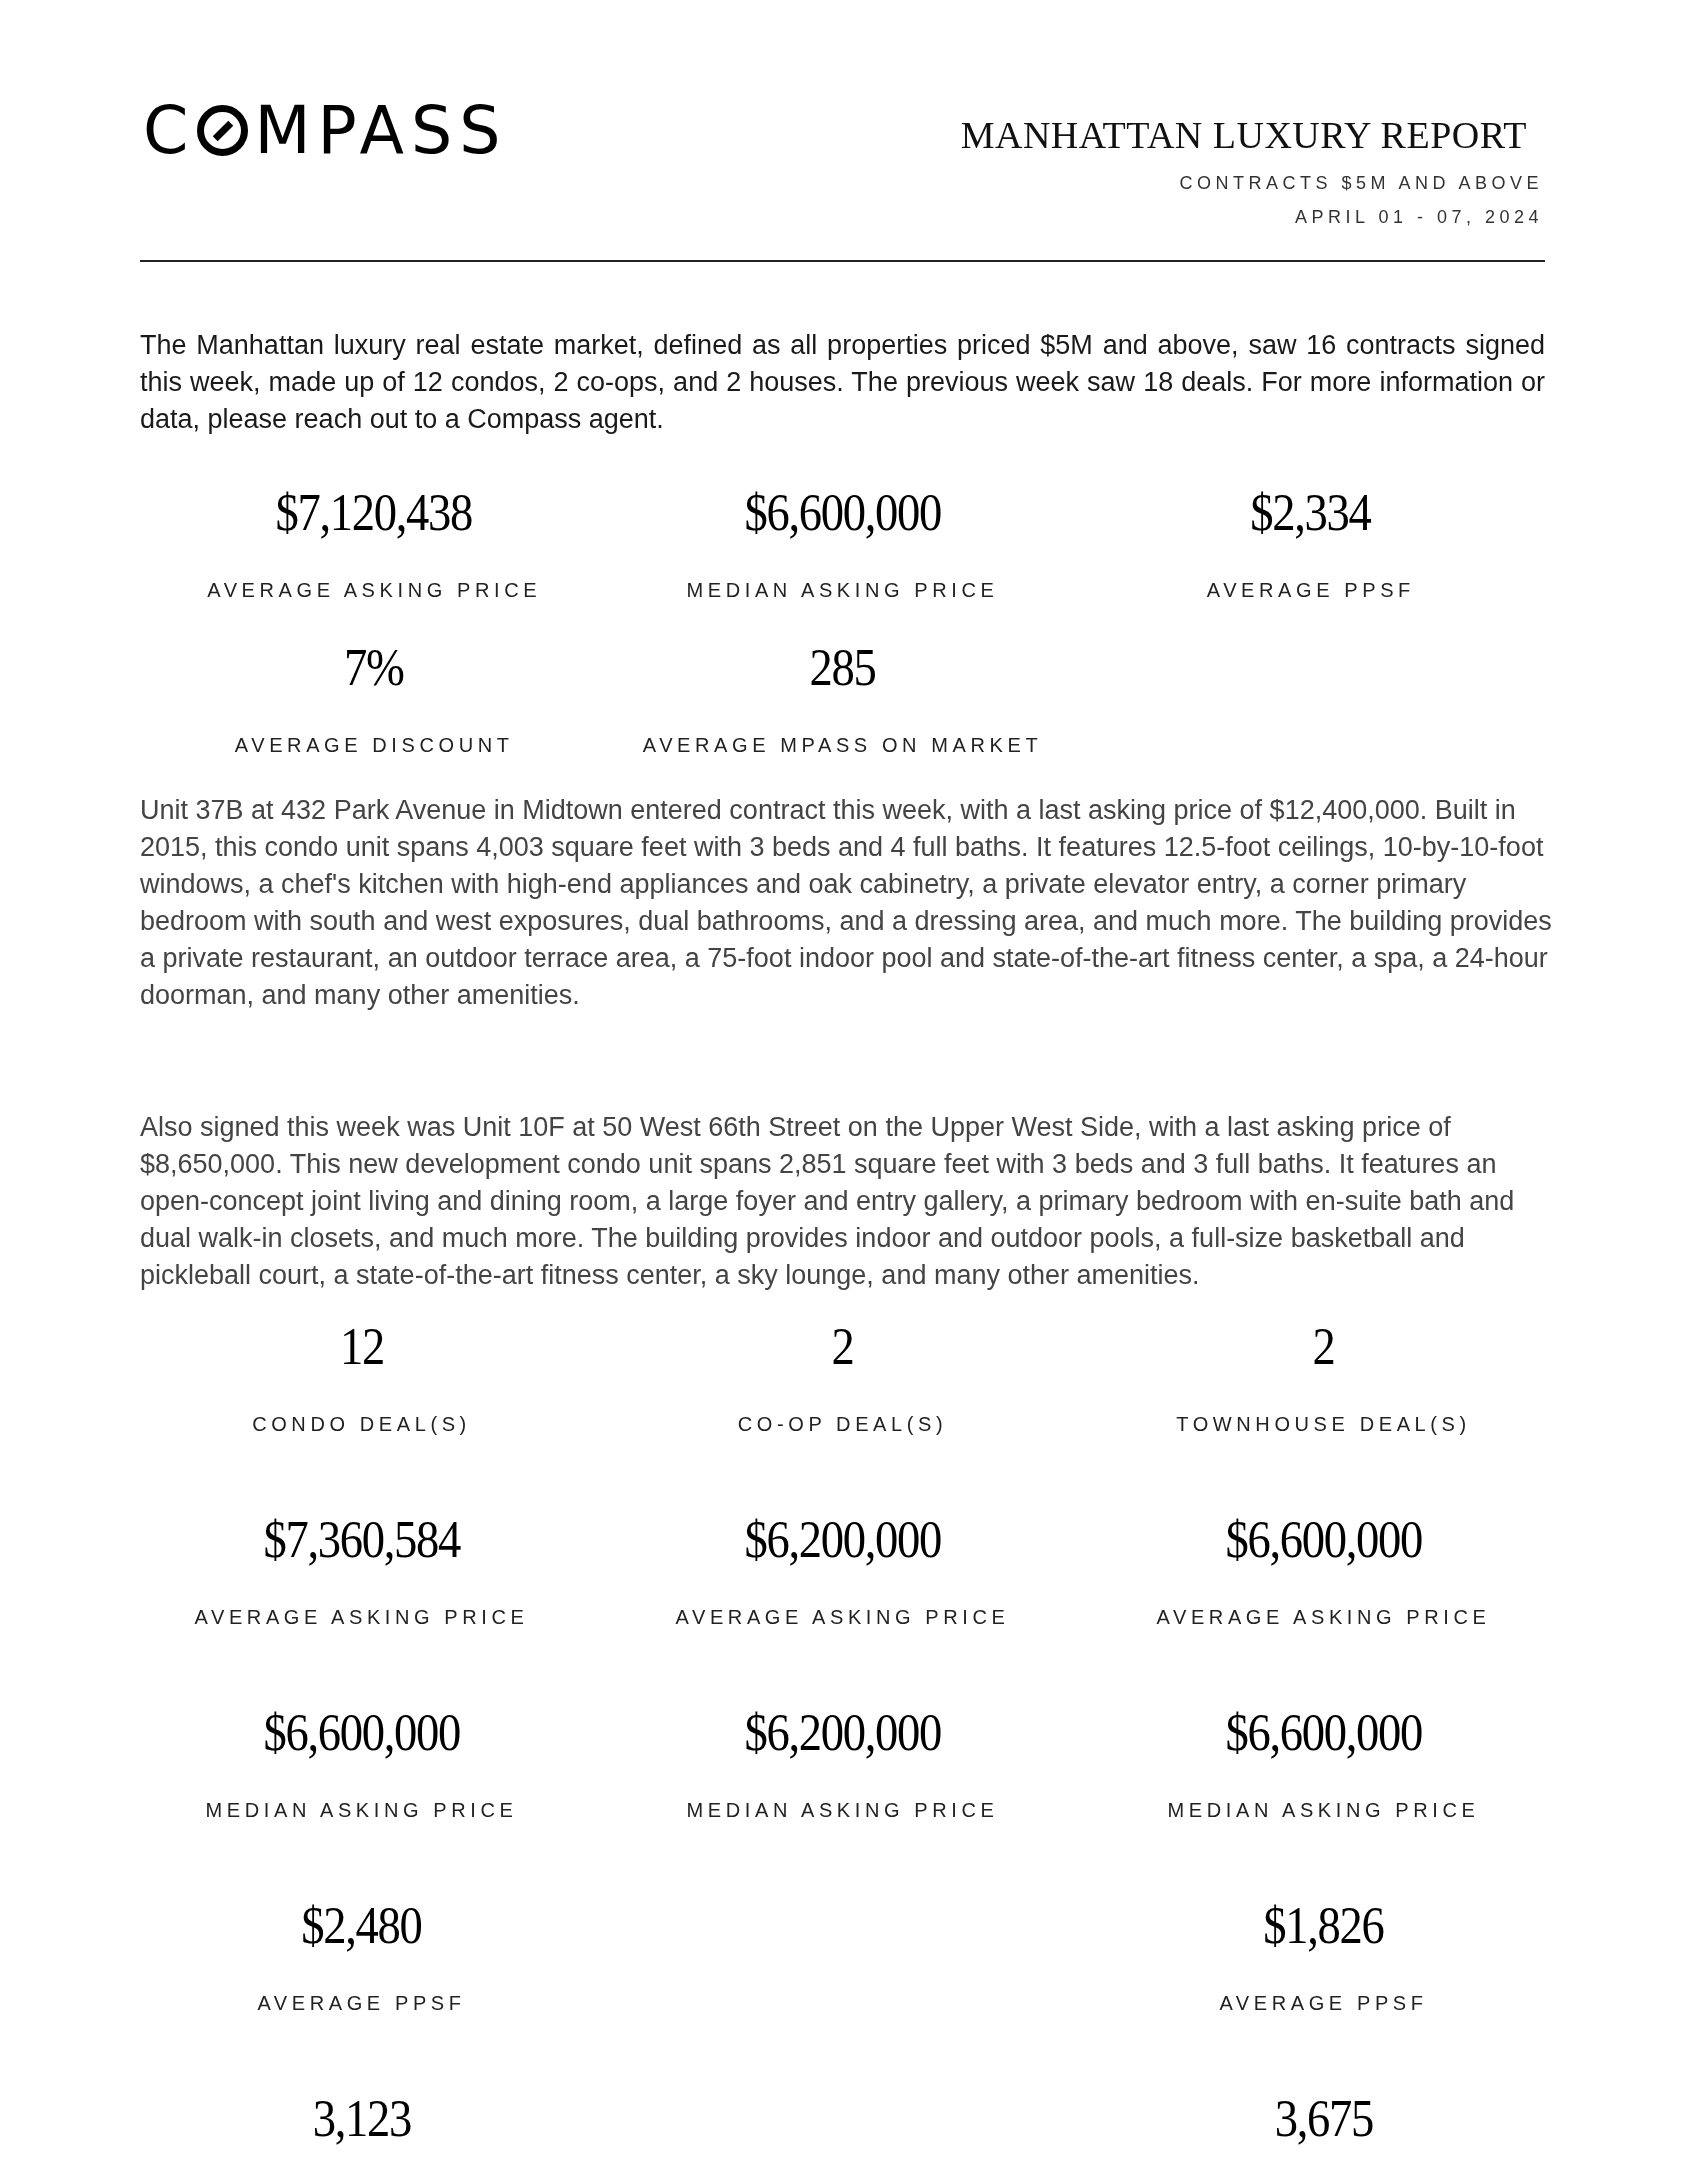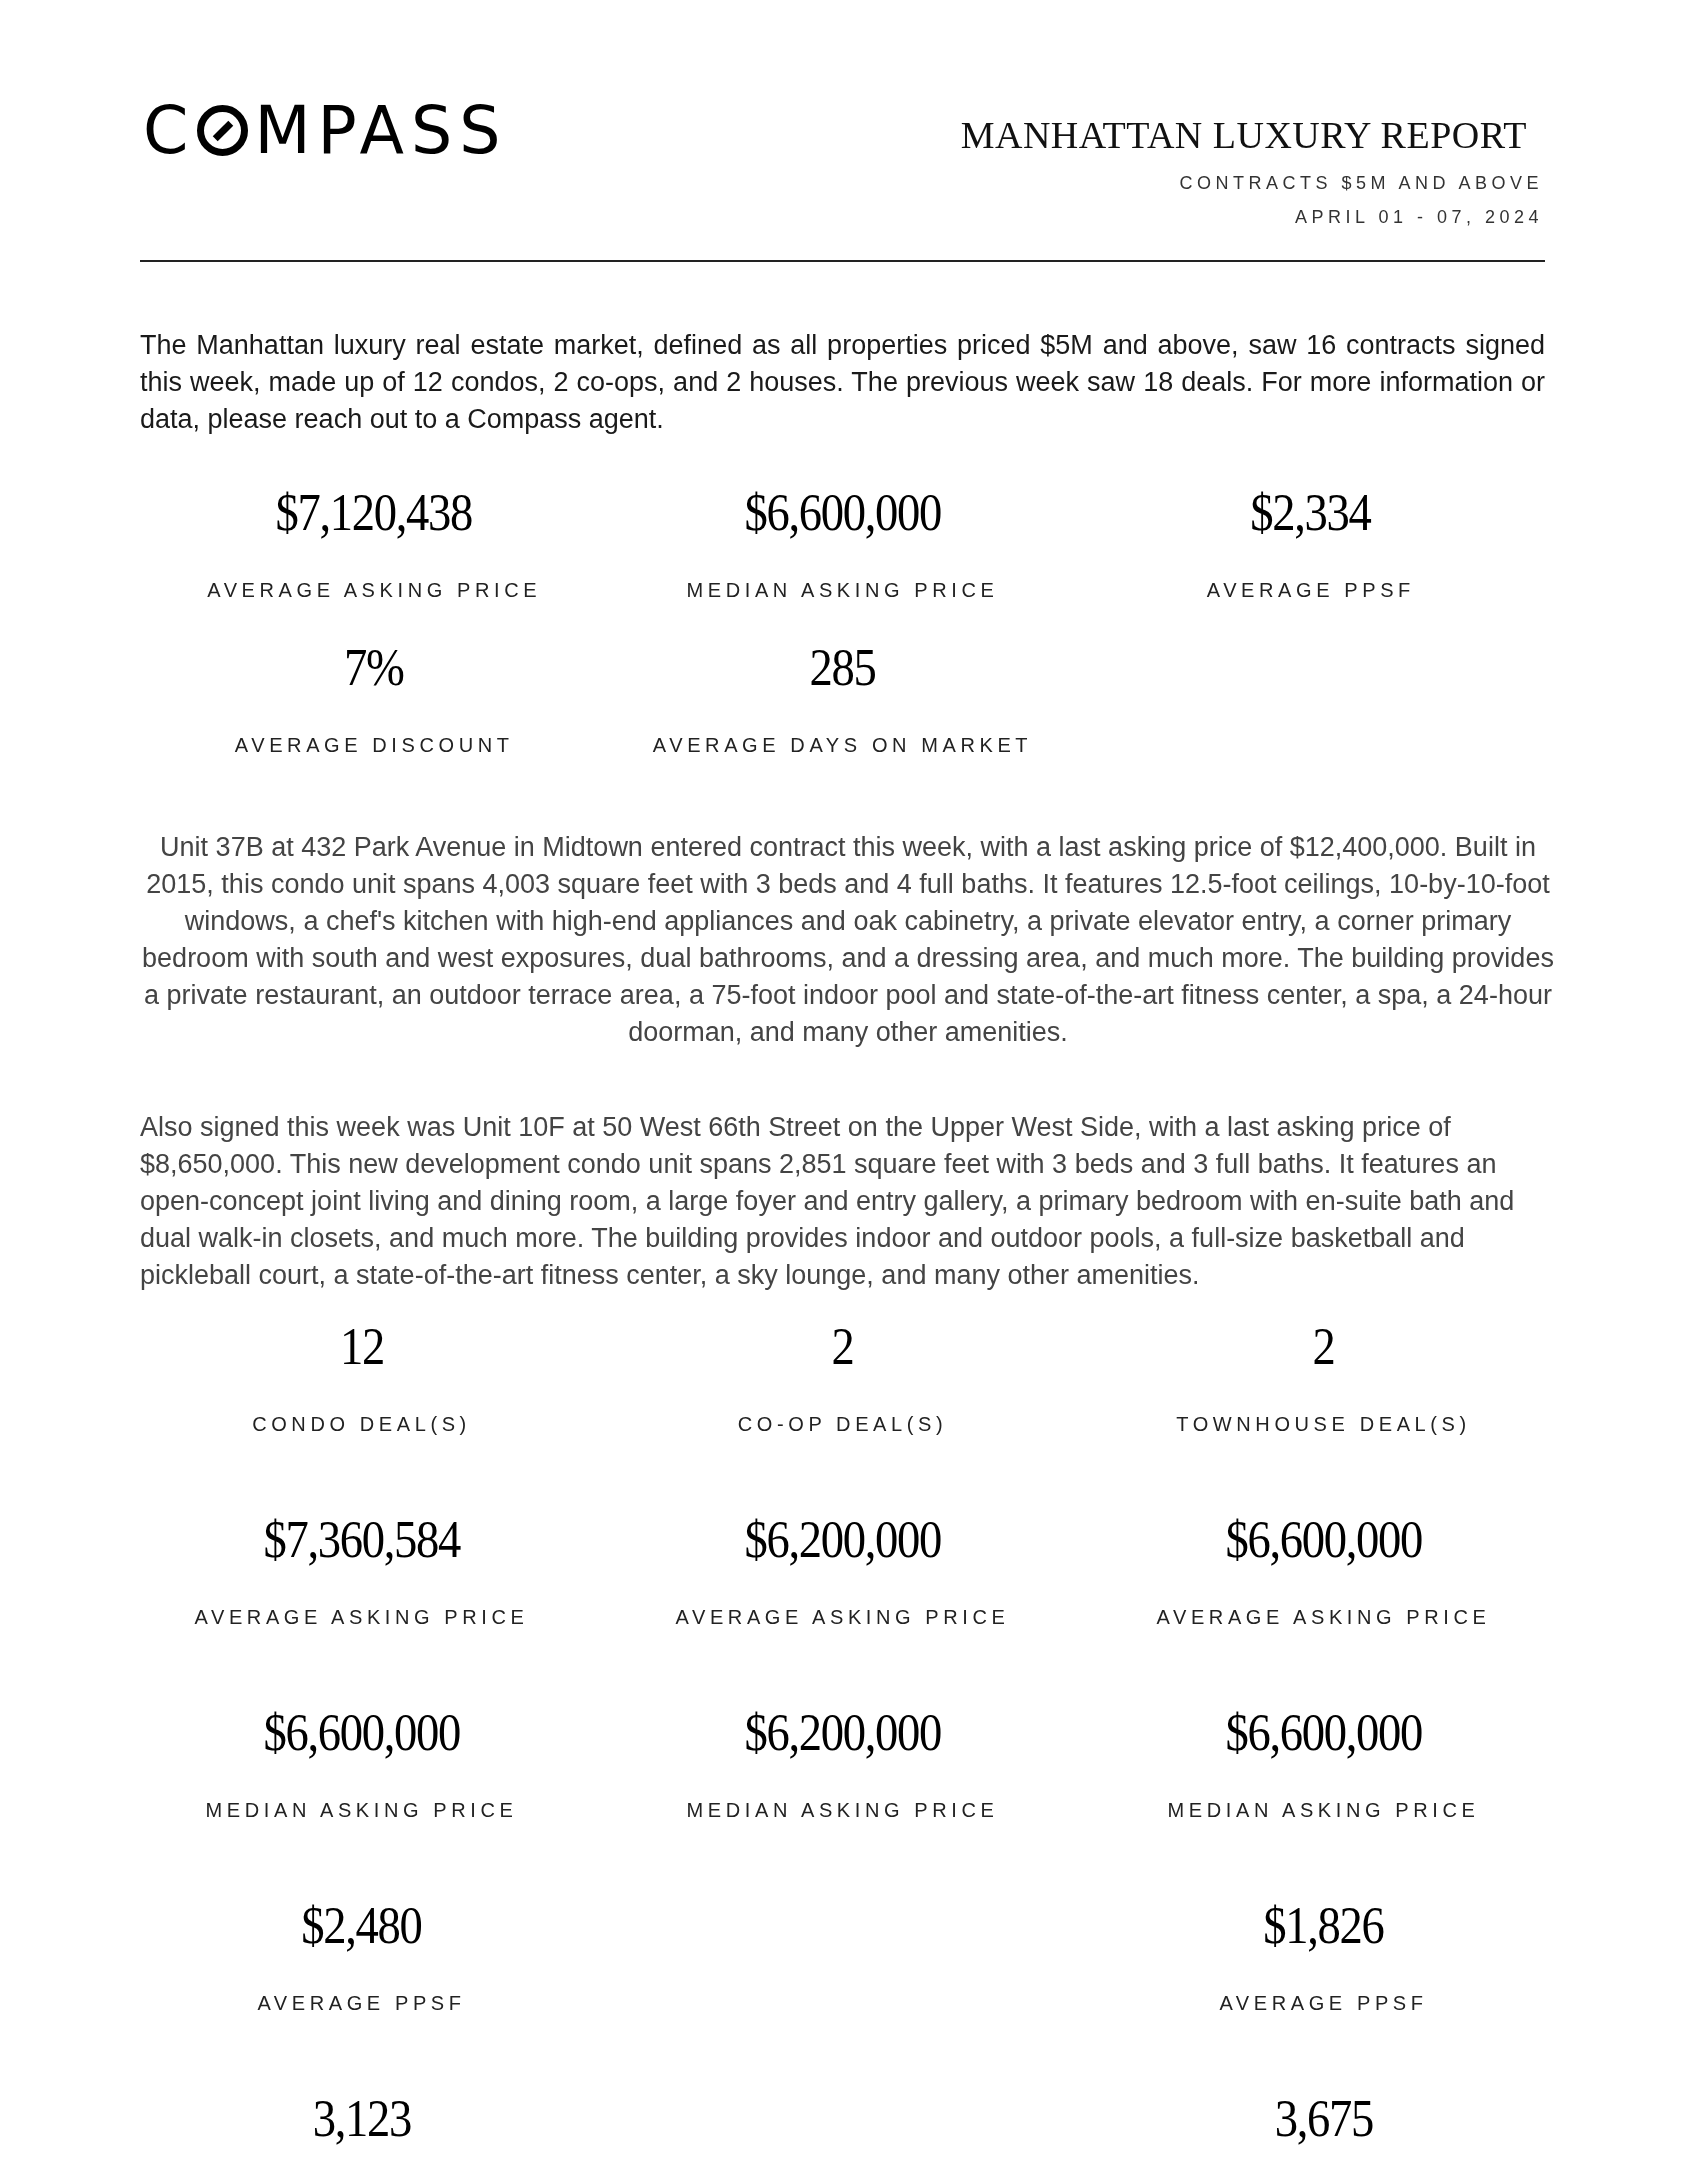--- a/index.html
+++ b/index.html
@@ -23,21 +23,21 @@
     .stat-grid { position: absolute; left: 140px; width: 1405px; display: grid; grid-template-columns: 1fr 1fr 1fr; }
     .stat { text-align: center; height: 155px; }
     .stat-value { font-family: "Liberation Serif", serif; font-size: 53px; line-height: 59px; color: #000; letter-spacing: -1.5px; transform: scaleX(0.88); display: inline-block; }
     .stat-label { font-family: "Liberation Sans", sans-serif; font-size: 20px; letter-spacing: 4.6px; color: #222; margin-top: 37px; }
     .stat.empty { visibility: hidden; }
 
     .grid-top { top: 483px; }
     .grid-bottom { top: 1317px; gap: 38px; }
 
     .para { position: absolute; left: 140px; width: 1416px; font-size: 27px; line-height: 37px; color: #444; margin: 0; }
-    .para1 { top: 829px; text-align: center; }
+    .para1 { top: 792px; }
     .para2 { top: 1109px; }
   </style>
 </head>
 <body>
 
 <div class="page">
 
   <div class="logo">
     <div class="logo-text">
       <span>C</span>
@@ -68,21 +68,21 @@
     <div class="stat">
       <div class="stat-value">$2,334</div>
       <div class="stat-label">AVERAGE PPSF</div>
     </div>
     <div class="stat">
       <div class="stat-value">7%</div>
       <div class="stat-label">AVERAGE DISCOUNT</div>
     </div>
     <div class="stat">
       <div class="stat-value">285</div>
-      <div class="stat-label">AVERAGE DAYS ON MARKET</div>
+      <div class="stat-label">AVERAGE MPASS ON MARKET</div>
     </div>
   </div>
 
   <p class="para para1">Unit 37B at 432 Park Avenue in Midtown entered contract this week, with a last asking price of $12,400,000. Built in 2015, this condo unit spans 4,003 square feet with 3 beds and 4 full baths. It features 12.5-foot ceilings, 10-by-10-foot windows, a chef's kitchen with high-end appliances and oak cabinetry, a private elevator entry, a corner primary bedroom with south and west exposures, dual bathrooms, and a dressing area, and much more. The building provides a private restaurant, an outdoor terrace area, a 75-foot indoor pool and state-of-the-art fitness center, a spa, a 24-hour doorman, and many other amenities.</p>
   <p class="para para2">Also signed this week was Unit 10F at 50 West 66th Street on the Upper West Side, with a last asking price of $8,650,000. This new development condo unit spans 2,851 square feet with 3 beds and 3 full baths. It features an open-concept joint living and dining room, a large foyer and entry gallery, a primary bedroom with en-suite bath and dual walk-in closets, and much more. The building provides indoor and outdoor pools, a full-size basketball and pickleball court, a state-of-the-art fitness center, a sky lounge, and many other amenities.</p>
 
   <div class="stat-grid grid-bottom">
 
     <div class="stat">
       <div class="stat-value">12</div>

